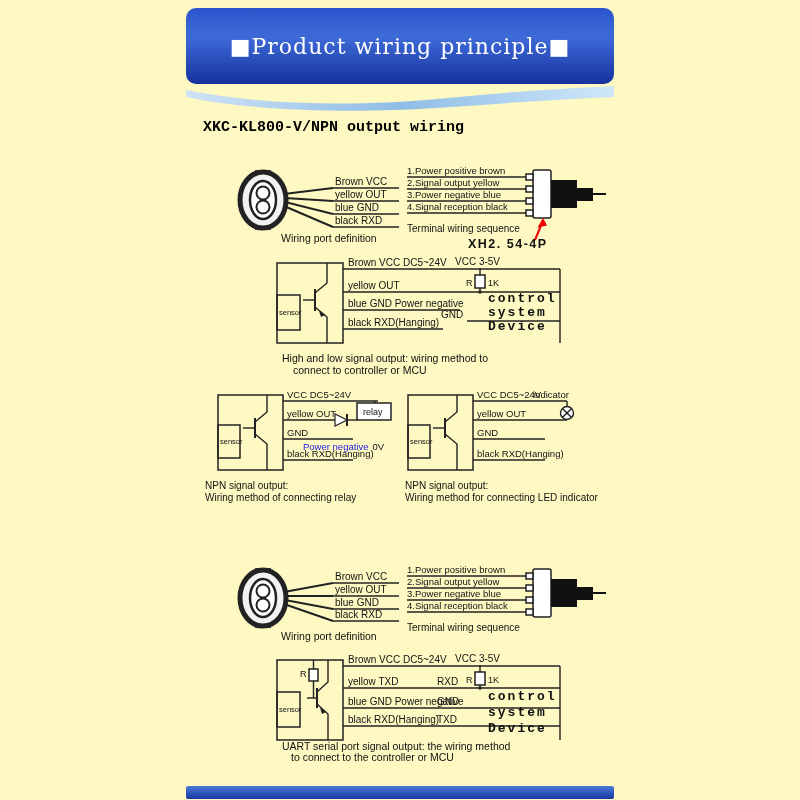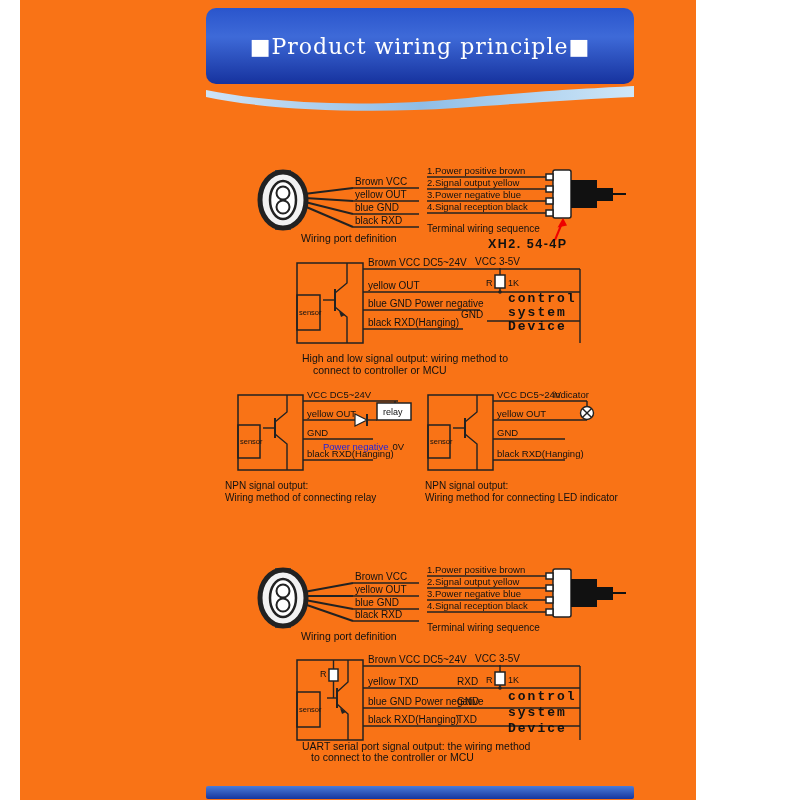--- a/index.html
+++ b/index.html
@@ -1,18 +1,18 @@
 <!DOCTYPE html>
 <html><head>
 <meta charset="utf-8">
 <style>
   * { margin:0; padding:0; box-sizing:border-box; }
   html,body { background:#fff; }
   body { width:800px; height:800px; font-family:"Liberation Sans",sans-serif; }
-  .page { position:relative; width:676px; height:800px; background:#f97316; overflow:hidden;margin-left:20px; }
+  .page { position:relative; width:800px; height:800px; background:#fef9c3; overflow:hidden; }
 
   .banner { position:absolute; left:186px; top:8px; width:428px; height:76px; border-radius:10px;
     background:linear-gradient(180deg,#2a55cc 0%,#3e6ad8 38%,#16329e 100%);
     display:flex; align-items:center; justify-content:center; }
   .banner-title { color:#fff; font-family:"DejaVu Serif","Liberation Serif",serif; font-size:22px; letter-spacing:1px; white-space:nowrap; }
 
   .swoosh { position:absolute; left:186px; top:84px; }
 
   .heading { position:absolute; left:203px; font-family:"Liberation Mono","DejaVu Sans Mono",monospace;
     font-weight:bold; font-size:15px; color:#000; white-space:nowrap; }
@@ -51,20 +51,21 @@
     <defs>
       <linearGradient id="swg" x1="0" y1="0" x2="1" y2="0">
         <stop offset="0" stop-color="#cfe3f5"></stop>
           <stop offset="0.5" stop-color="#8fbde6"></stop>
           <stop offset="1" stop-color="#cfe7f8"></stop>
       </linearGradient>
     </defs>
     <path d="M0,6 C70,20 160,24 262,14 C330,7 390,4 428,2 L428,13 C380,15 320,19 250,24 C160,30 60,26 0,13 Z" fill="url(#swg)"></path>
   </svg>
 
+  <div class="heading" id="heading-npn">XKC-KL800-V/NPN output wiring</div>
 
   <svg id="d1" class="diagram" width="430" height="102" viewBox="0 0 430 102">
     <g>
       <rect x="70" y="18" width="16" height="8" fill="#444"></rect>
       <rect x="70" y="70" width="16" height="8" fill="#444"></rect>
       <ellipse cx="78" cy="48" rx="23" ry="28" fill="#f2f2f2" stroke="#222" stroke-width="5"></ellipse>
       <ellipse cx="78" cy="48" rx="13" ry="19" fill="#fff" stroke="#222" stroke-width="2.5"></ellipse>
       <circle cx="78" cy="41" r="6.5" fill="none" stroke="#222" stroke-width="2"></circle>
       <circle cx="78" cy="55" r="6.5" fill="none" stroke="#222" stroke-width="2"></circle>
     </g>

